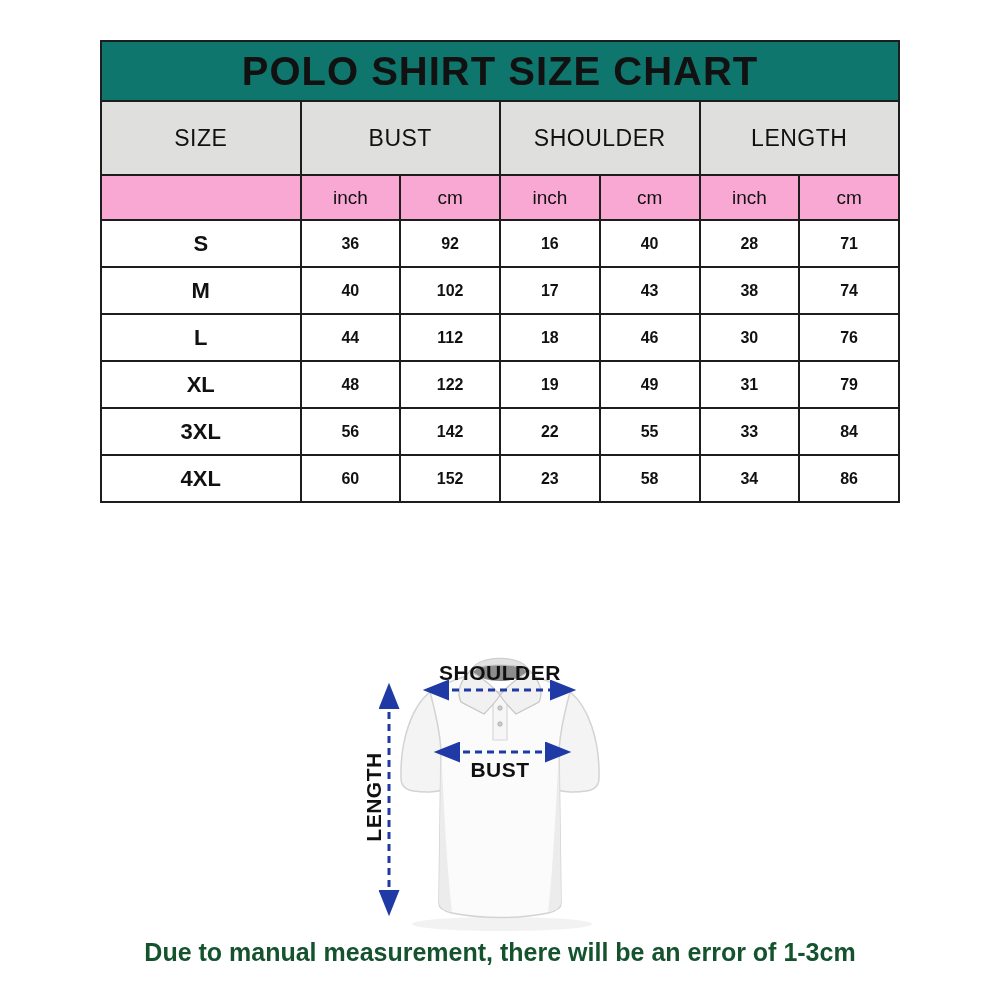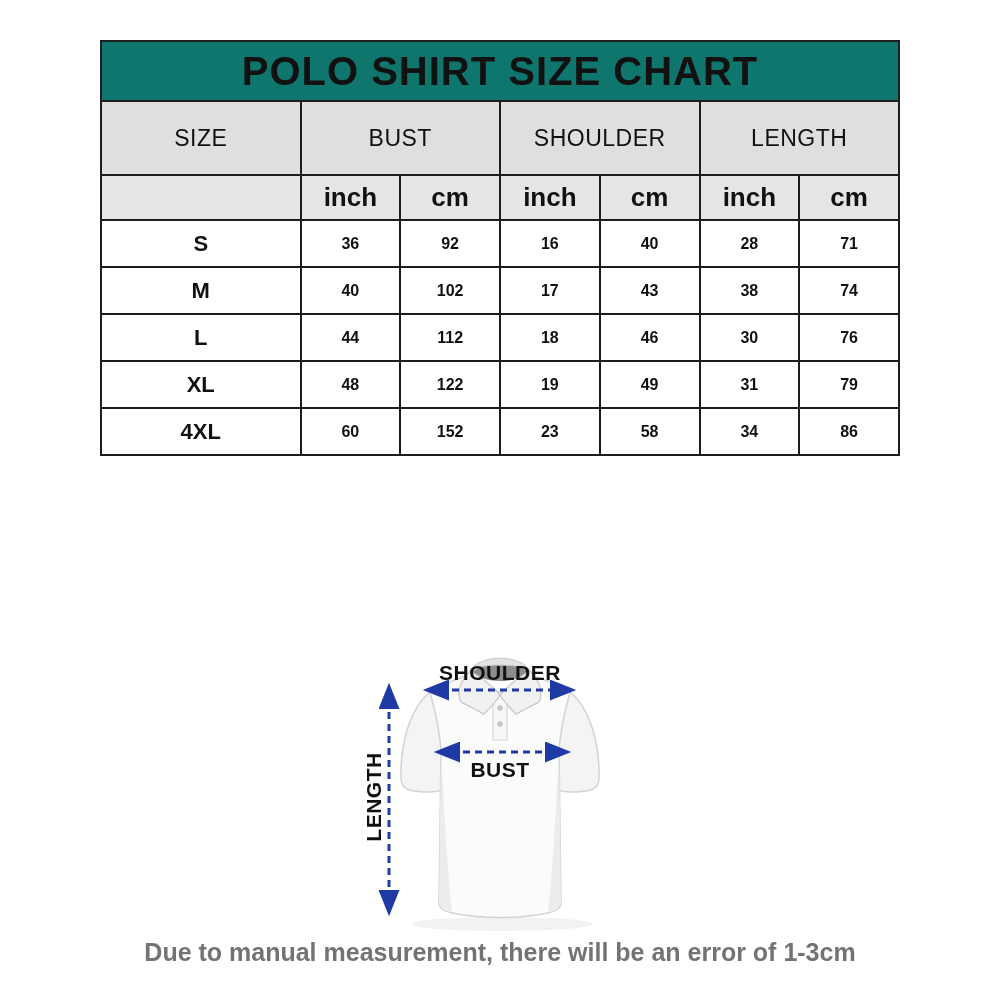--- a/index.html
+++ b/index.html
@@ -18,21 +18,21 @@
   }
   .title-cell{
     background:#0f766e;color:#ffffff;font-size:40px;font-weight:bold;
     height:58px;letter-spacing:1px;
   }
   .group-row th{
     background:#dfdfdd;font-size:23px;font-weight:normal;height:72px;
     letter-spacing:0.5px;
   }
   .unit-row th{
-    background:#e5e5e5;font-size:26px;font-weight:bold;height:43px;
+    background:#f9a8d4;font-size:19px;font-weight:normal;height:43px;
   }
   .size-table tbody td{
     height:45px;font-size:16px;font-weight:bold;background:#ffffff;
   }
   .size-table tbody td.size-cell{font-weight:bold;font-size:22px;}
   
   .diagram{position:absolute;left:340px;top:640px;width:320px;height:305px;}
   .diagram svg{position:absolute;left:0;top:0;}
   .diagram-label{
     position:absolute;font-weight:bold;color:#101010;font-size:21px;
@@ -40,21 +40,21 @@
   }
   .shoulder-label{top:21px;left:0;width:100%;text-align:center;}
   .bust-label{top:118px;left:0;width:100%;text-align:center;}
   .length-label{
     left:-36px;top:145px;width:140px;height:24px;text-align:center;
     transform:rotate(-90deg);
   }
   
   .footnote{
     position:absolute;top:938px;left:0;width:100%;text-align:center;
-    color:#737373;font-size:25px;font-weight:bold;
+    color:#14532d;font-size:25px;font-weight:bold;
   }
 </style>
 </head>
 <body>
 
 <table class="size-table">
   <colgroup>
     <col style="width:25%">
     <col style="width:12.5%">
       <col style="width:12.5%">
@@ -114,20 +114,29 @@
       <tr>
         <td class="size-cell">XL</td>
         <td>48</td>
         <td>122</td>
         <td>19</td>
         <td>49</td>
         <td>31</td>
         <td>79</td>
       </tr>
       <tr>
+        <td class="size-cell">3XL</td>
+        <td>56</td>
+        <td>142</td>
+        <td>22</td>
+        <td>55</td>
+        <td>33</td>
+        <td>84</td>
+      </tr>
+      <tr>
         <td class="size-cell">4XL</td>
         <td>60</td>
         <td>152</td>
         <td>23</td>
         <td>58</td>
         <td>34</td>
         <td>86</td>
       </tr>
     </tbody>
 </table>

